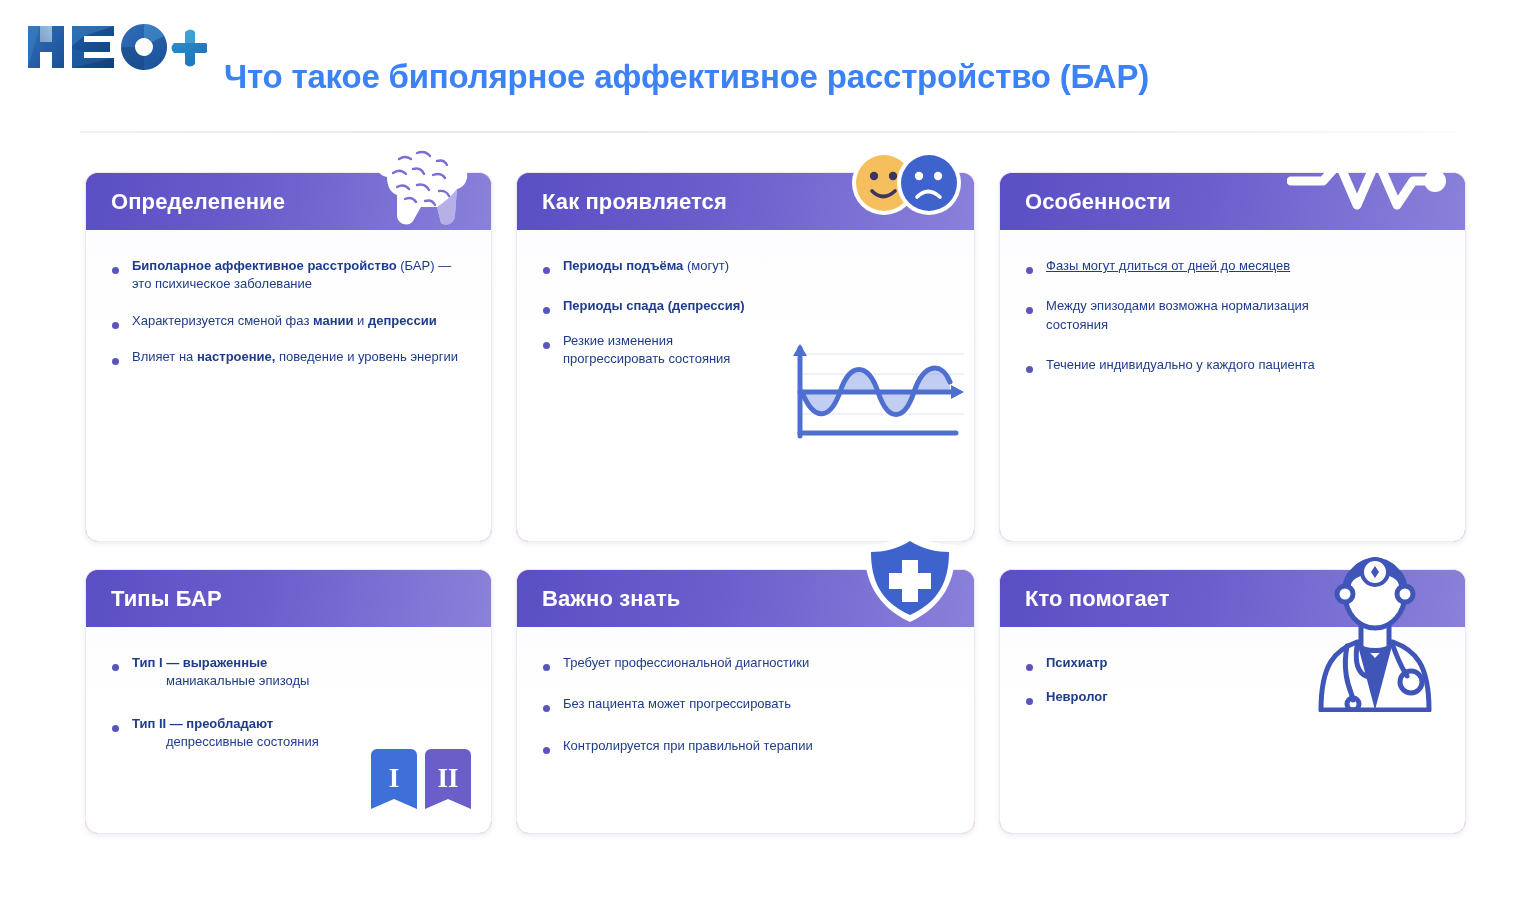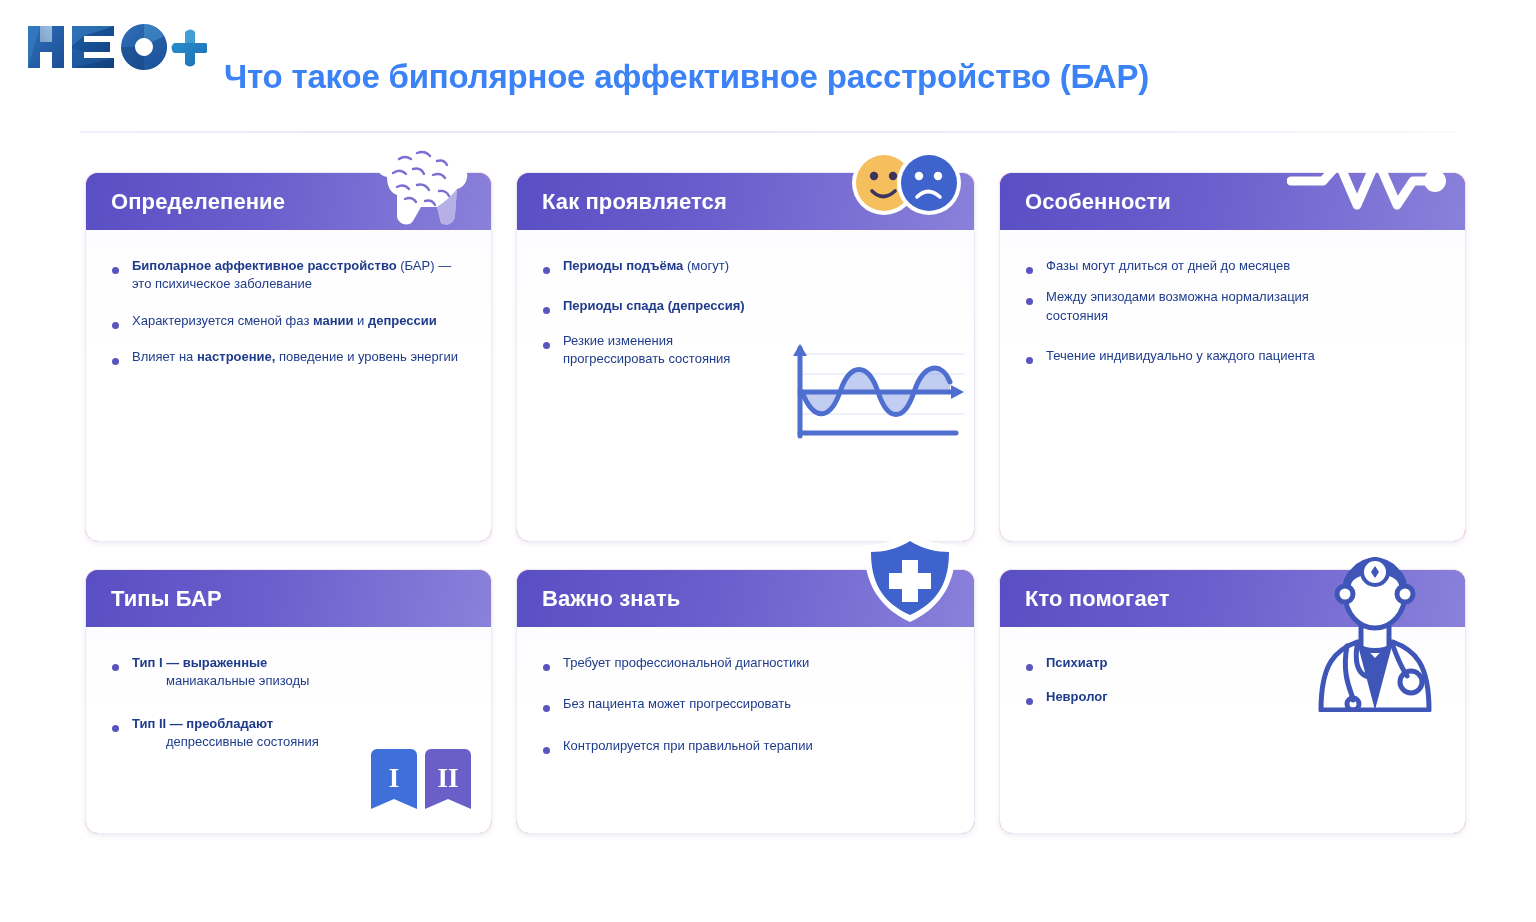--- a/index.html
+++ b/index.html
@@ -292,21 +292,21 @@
       <span class="card-title">Особенности</span>
       <span class="icon-abs icon-pulse">
         <svg viewBox="0 0 168 66" width="168" height="66" aria-hidden="true">
           <path d="M4,30 L36,30 L52,12 L70,54 L90,8 L110,54 L126,30 L142,30" stroke="#ffffff" stroke-width="9" fill="none" stroke-linecap="round" stroke-linejoin="round"></path>
           <circle cx="148" cy="30" r="11" fill="#ffffff"></circle>
         </svg>
       </span>
     </div>
     <div class="card-body">
       <ul class="bullets">
-        <li style="margin-bottom:13px;">
+        <li style="margin-bottom:22px;text-decoration:underline;">
           <span>Фазы могут длиться от дней до месяцев</span>
         </li>
         <li style="margin-bottom:22px; max-width:320px;">
           <span>Между эпизодами возможна нормализация состояния</span>
         </li>
         <li>
           <span>Течение индивидуально у каждого пациента</span>
         </li>
       </ul>
     </div>

